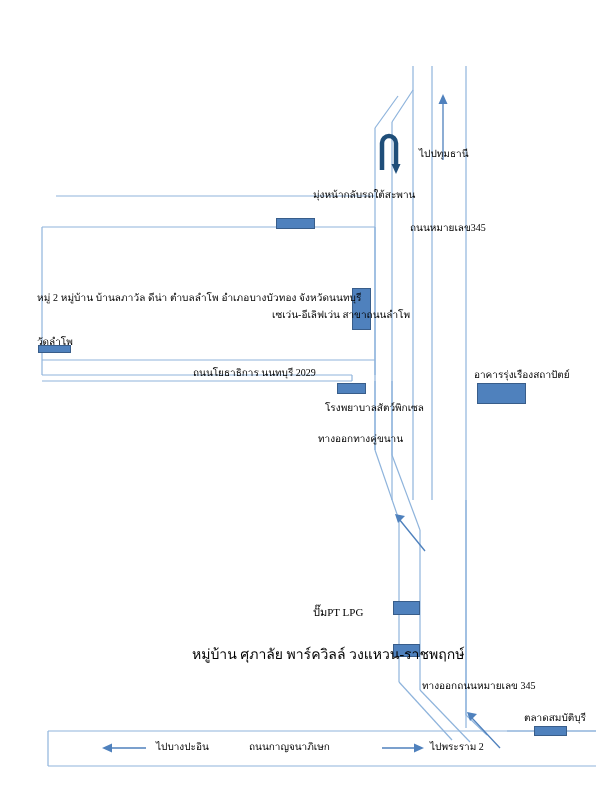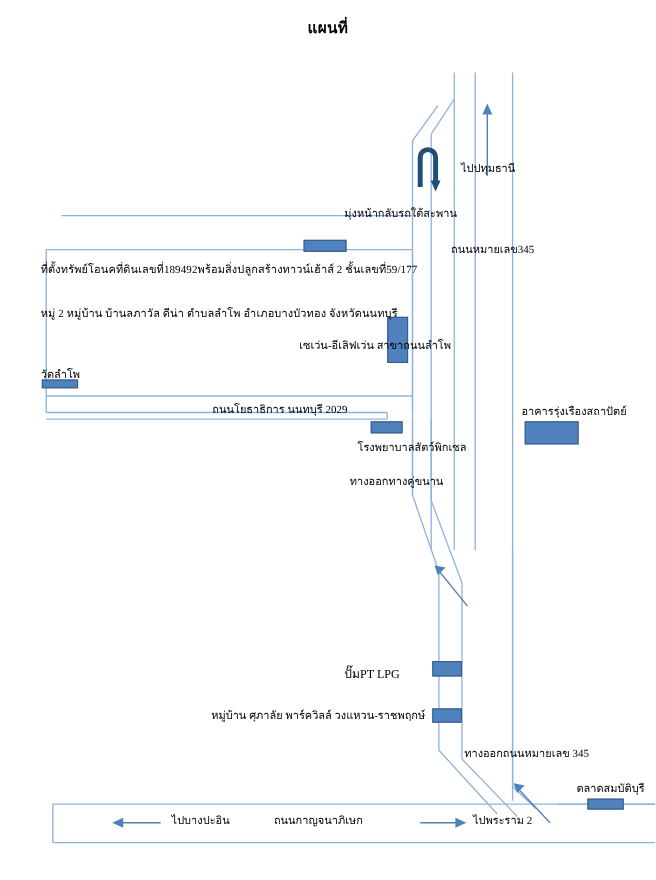--- a/index.html
+++ b/index.html
@@ -58,21 +58,20 @@
     position: absolute;
     font-size: 11px;
     white-space: nowrap;
   }
 </style>
 </head>
 <body>
 
 <div id="map-page">
 
-  <div id="page-title">แผนที่</div>
 
   <svg class="svg-layer" viewBox="0 0 596 800" xmlns="http://www.w3.org/2000/svg">
     <g stroke="#8FB4DC" stroke-width="1.2" fill="none">
 
       <line x1="466" y1="66" x2="466" y2="728"></line>
 
       <line x1="432" y1="66" x2="432" y2="500"></line>
 
       <line x1="413" y1="66" x2="413" y2="500"></line>
 
@@ -161,39 +160,38 @@
   <div class="bldg" style="left:393px; top:644px; width:27px; height:13px;"></div>
 
   <div class="bldg" style="left:534px; top:726px; width:33px; height:10px;"></div>
 
   <div class="lbl" style="left:419px; top:148px;">ไปปทุมธานี</div>
 
   <div class="lbl" style="left:313px; top:189px;">มุ่งหน้ากลับรถใต้สะพาน</div>
 
   <div class="lbl" style="left:410px; top:212px;margin-top:10px;">ถนนหมายเลข345</div>
 
-  <div class="addr" style="left:37px; top:237px;">ที่ตั้งทรัพย์โอนคที่ดินเลขที่189492พร้อมสิ่งปลูกสร้างทาวน์เฮ้าส์ 2 ชั้นเลขที่59/177</div>
-
-  <div class="addr" style="left:37px; top:277px;">หมู่ 2 หมู่บ้าน บ้านลภาวัล ดีน่า  ตำบลลำโพ อำเภอบางบัวทอง จังหวัดนนทบุรี</div>
+
+  <div class="addr" style="left:37px; top:290px;">หมู่ 2 หมู่บ้าน บ้านลภาวัล ดีน่า  ตำบลลำโพ อำเภอบางบัวทอง จังหวัดนนทบุรี</div>
 
   <div class="lbl" style="left:240px; top:309px;padding-left:32px;">เซเว่น-อีเลิฟเว่น สาขาถนนลำโพ</div>
 
   <div class="lbl" style="left:37px; top:336px;">วัดลำโพ</div>
 
   <div class="lbl" style="left:193px; top:367px;">ถนนโยธาธิการ นนทบุรี 2029</div>
 
   <div class="lbl" style="left:281px; top:402px;margin-left:44px;">โรงพยาบาลสัตว์พิกเซล</div>
 
   <div class="lbl" style="left:318px; top:433px;">ทางออกทางคู่ขนาน</div>
 
   <div class="lbl" style="left:474px; top:369px; font-size:10px;">อาคารรุ่งเรืองสถาปัตย์</div>
 
   <div class="big-lbl" style="left:313px; top:603px;text-align:center;">ปั๊มPT LPG</div>
 
-  <div class="lbl" style="left:192px; top:646px; font-size:10px;">หมู่บ้าน ศุภาลัย พาร์ควิลล์ วงแหวน-ราชพฤกษ์</div>
+  <div class="lbl" style="left:192px; top:646px; font-size:14px;">หมู่บ้าน ศุภาลัย พาร์ควิลล์ วงแหวน-ราชพฤกษ์</div>
 
   <div class="lbl" style="left:398px; top:680px;margin-left:24px;">ทางออกถนนหมายเลข 345</div>
 
   <div class="lbl" style="left:524px; top:712px;">ตลาดสมบัติบุรี</div>
 
   <div class="lbl" style="left:156px; top:741px; font-size:10px;">ไปบางปะอิน</div>
 
   <div class="lbl" style="left:249px; top:741px; font-size:10px;">ถนนกาญจนาภิเษก</div>
 
   <div class="lbl" style="left:430px; top:741px; font-size:10px;">ไปพระราม 2</div>

